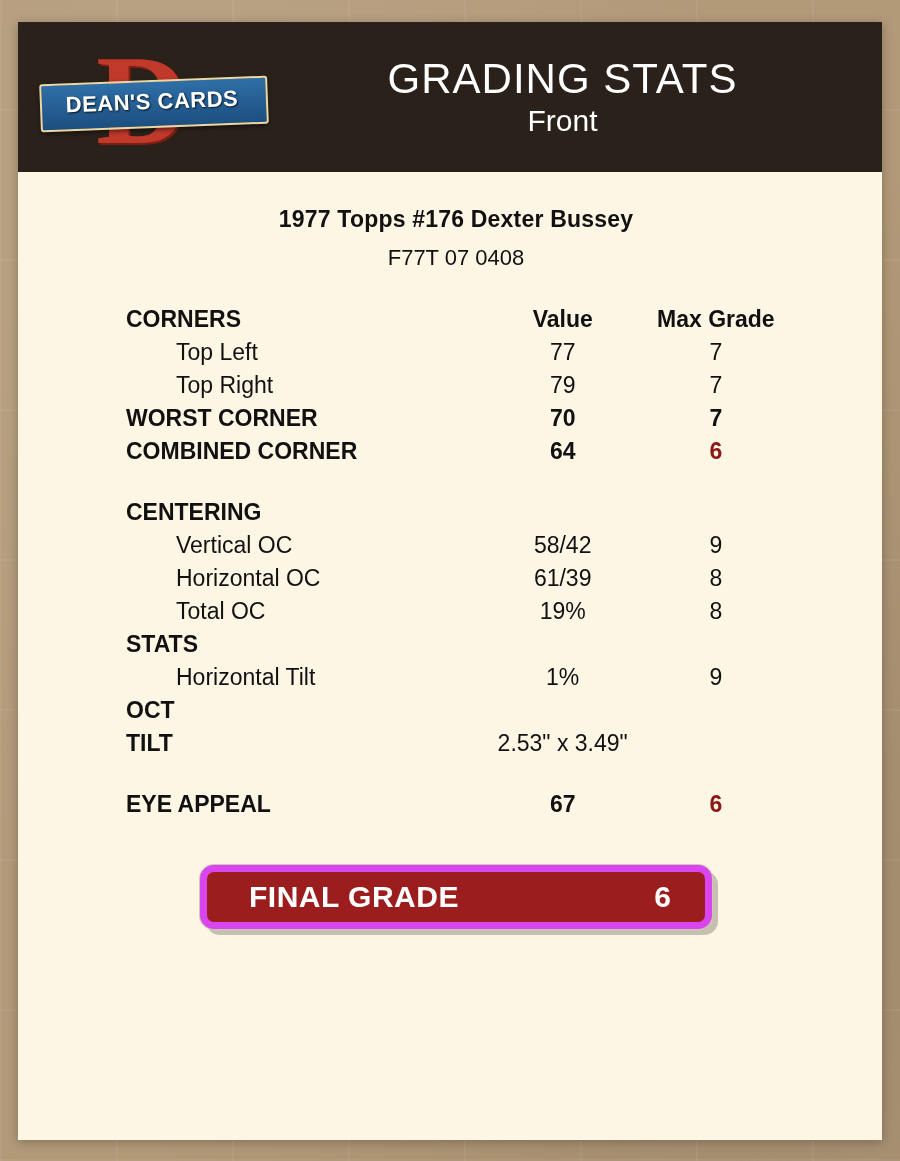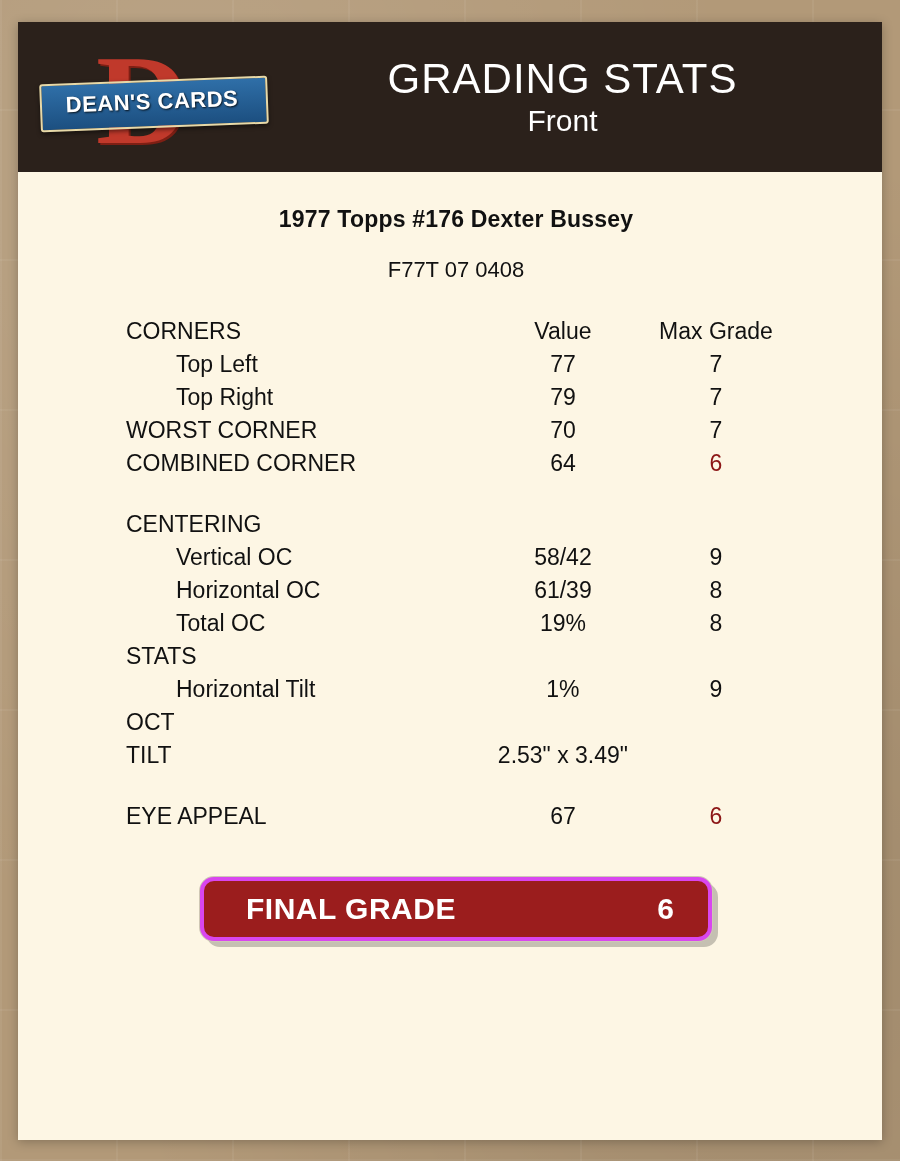--- a/index.html
+++ b/index.html
@@ -111,40 +111,40 @@
     text-align: center;
     font-size: 23px;
     font-weight: bold;
     color: #111;
     letter-spacing: 0.2px;
   }
   .card-serial {
     text-align: center;
     font-size: 22px;
     color: #111;
-    margin-top: 24px;
+    margin-top: 12px;
   }
   table.stats {
     margin: 32px auto 0 auto;
     width: 660px;
     border-collapse: collapse;
     color: #111;
   }
   table.stats td {
     font-size: 23px;
     padding: 3px 0;
     vertical-align: baseline;
   }
   td.c-label { width: 330px; text-align: left; }
   td.c-value { width: 180px; text-align: center; }
   td.c-grade { width: 150px; text-align: center; }
   .sec-head .c-label,
   .sec-head .c-value,
   .sec-head .c-grade {
-    font-weight: normal;
+    font-weight: bold;
   }
   .col-head {
     font-weight: bold;
   }
   .indent { padding-left: 50px !important; }
   .spacer td { height: 22px; padding: 0; font-size: 0; line-height: 0; }
   .grade-red {
     color: #8c1616;
     font-weight: bold;
   }
@@ -159,21 +159,21 @@
     top: 6px;
     width: 100%;
     height: 64px;
     background: rgba(0,0,0,0.22);
     border-radius: 14px;
   }
   .final-bar {
     position: relative;
     height: 64px;
     background: #9b1d1d;
-    border: 4px solid #d946ef;
+    border: 7px solid #d946ef;
     border-radius: 14px;
     box-shadow: 0 0 0 1px #cfc7b4;
     display: flex;
     align-items: center;
     justify-content: space-between;
     padding: 0 34px 0 42px;
     box-sizing: border-box;
   }
   .final-label {
     color: #ffffff;

